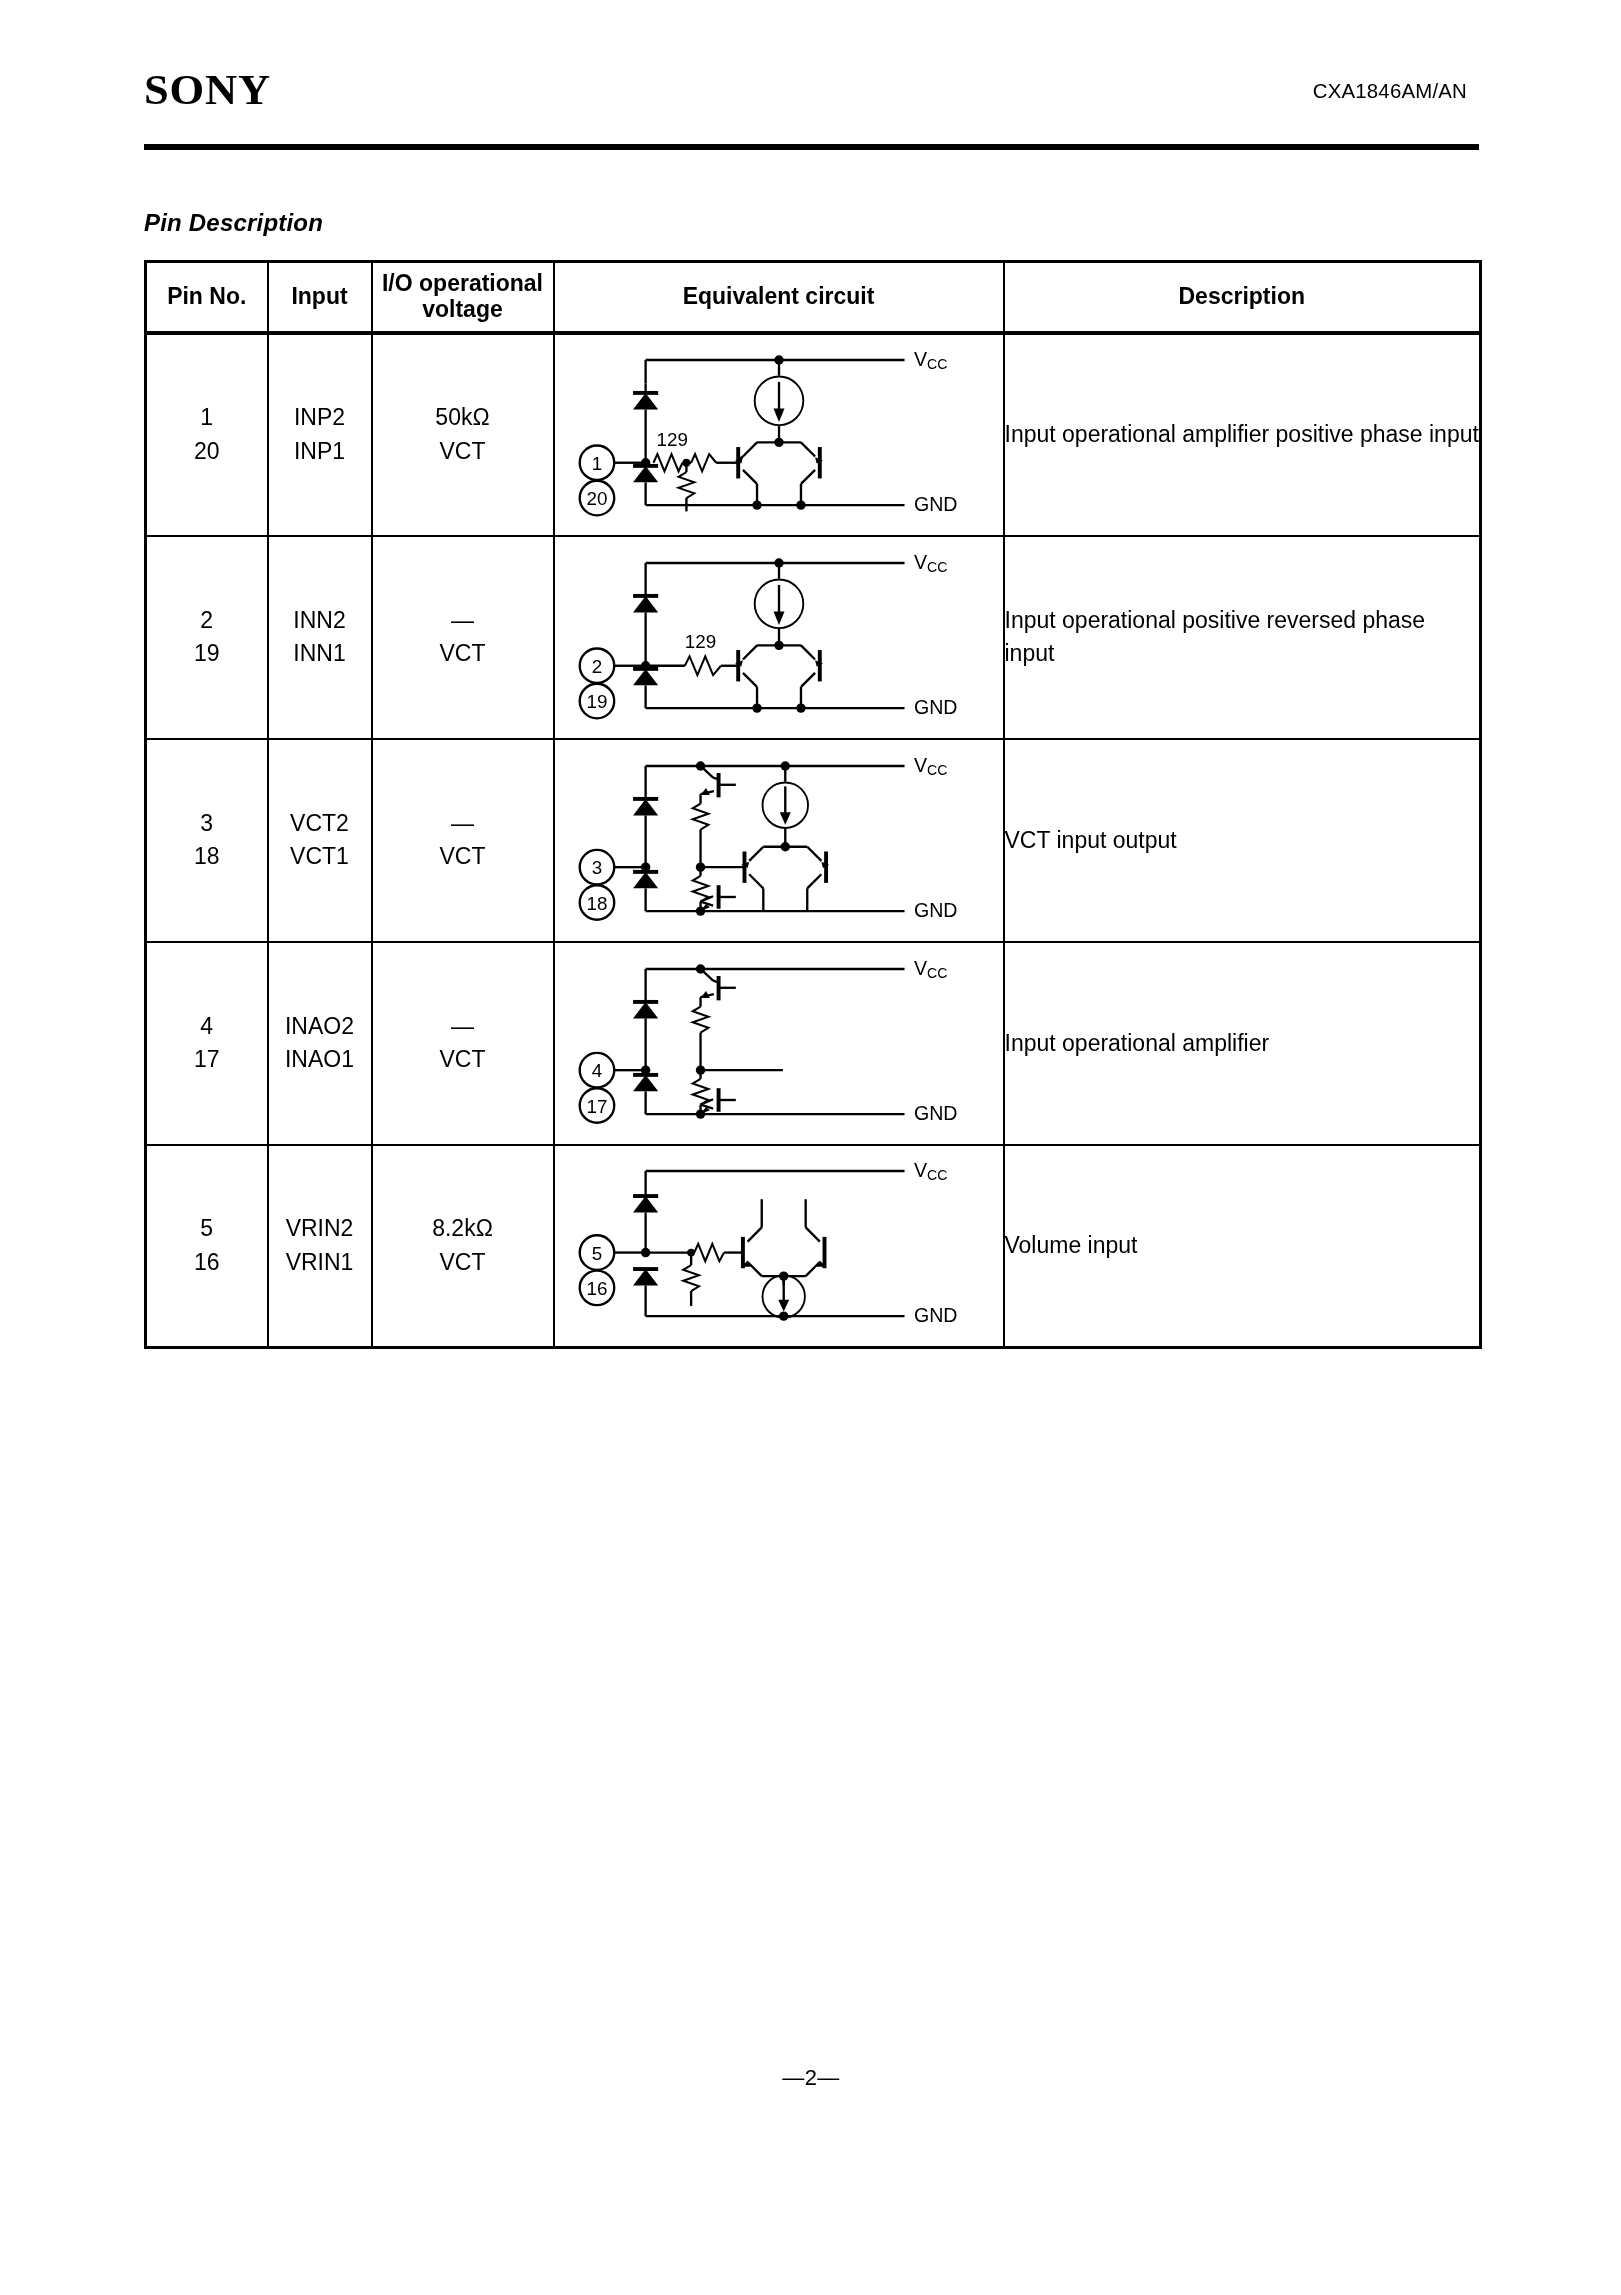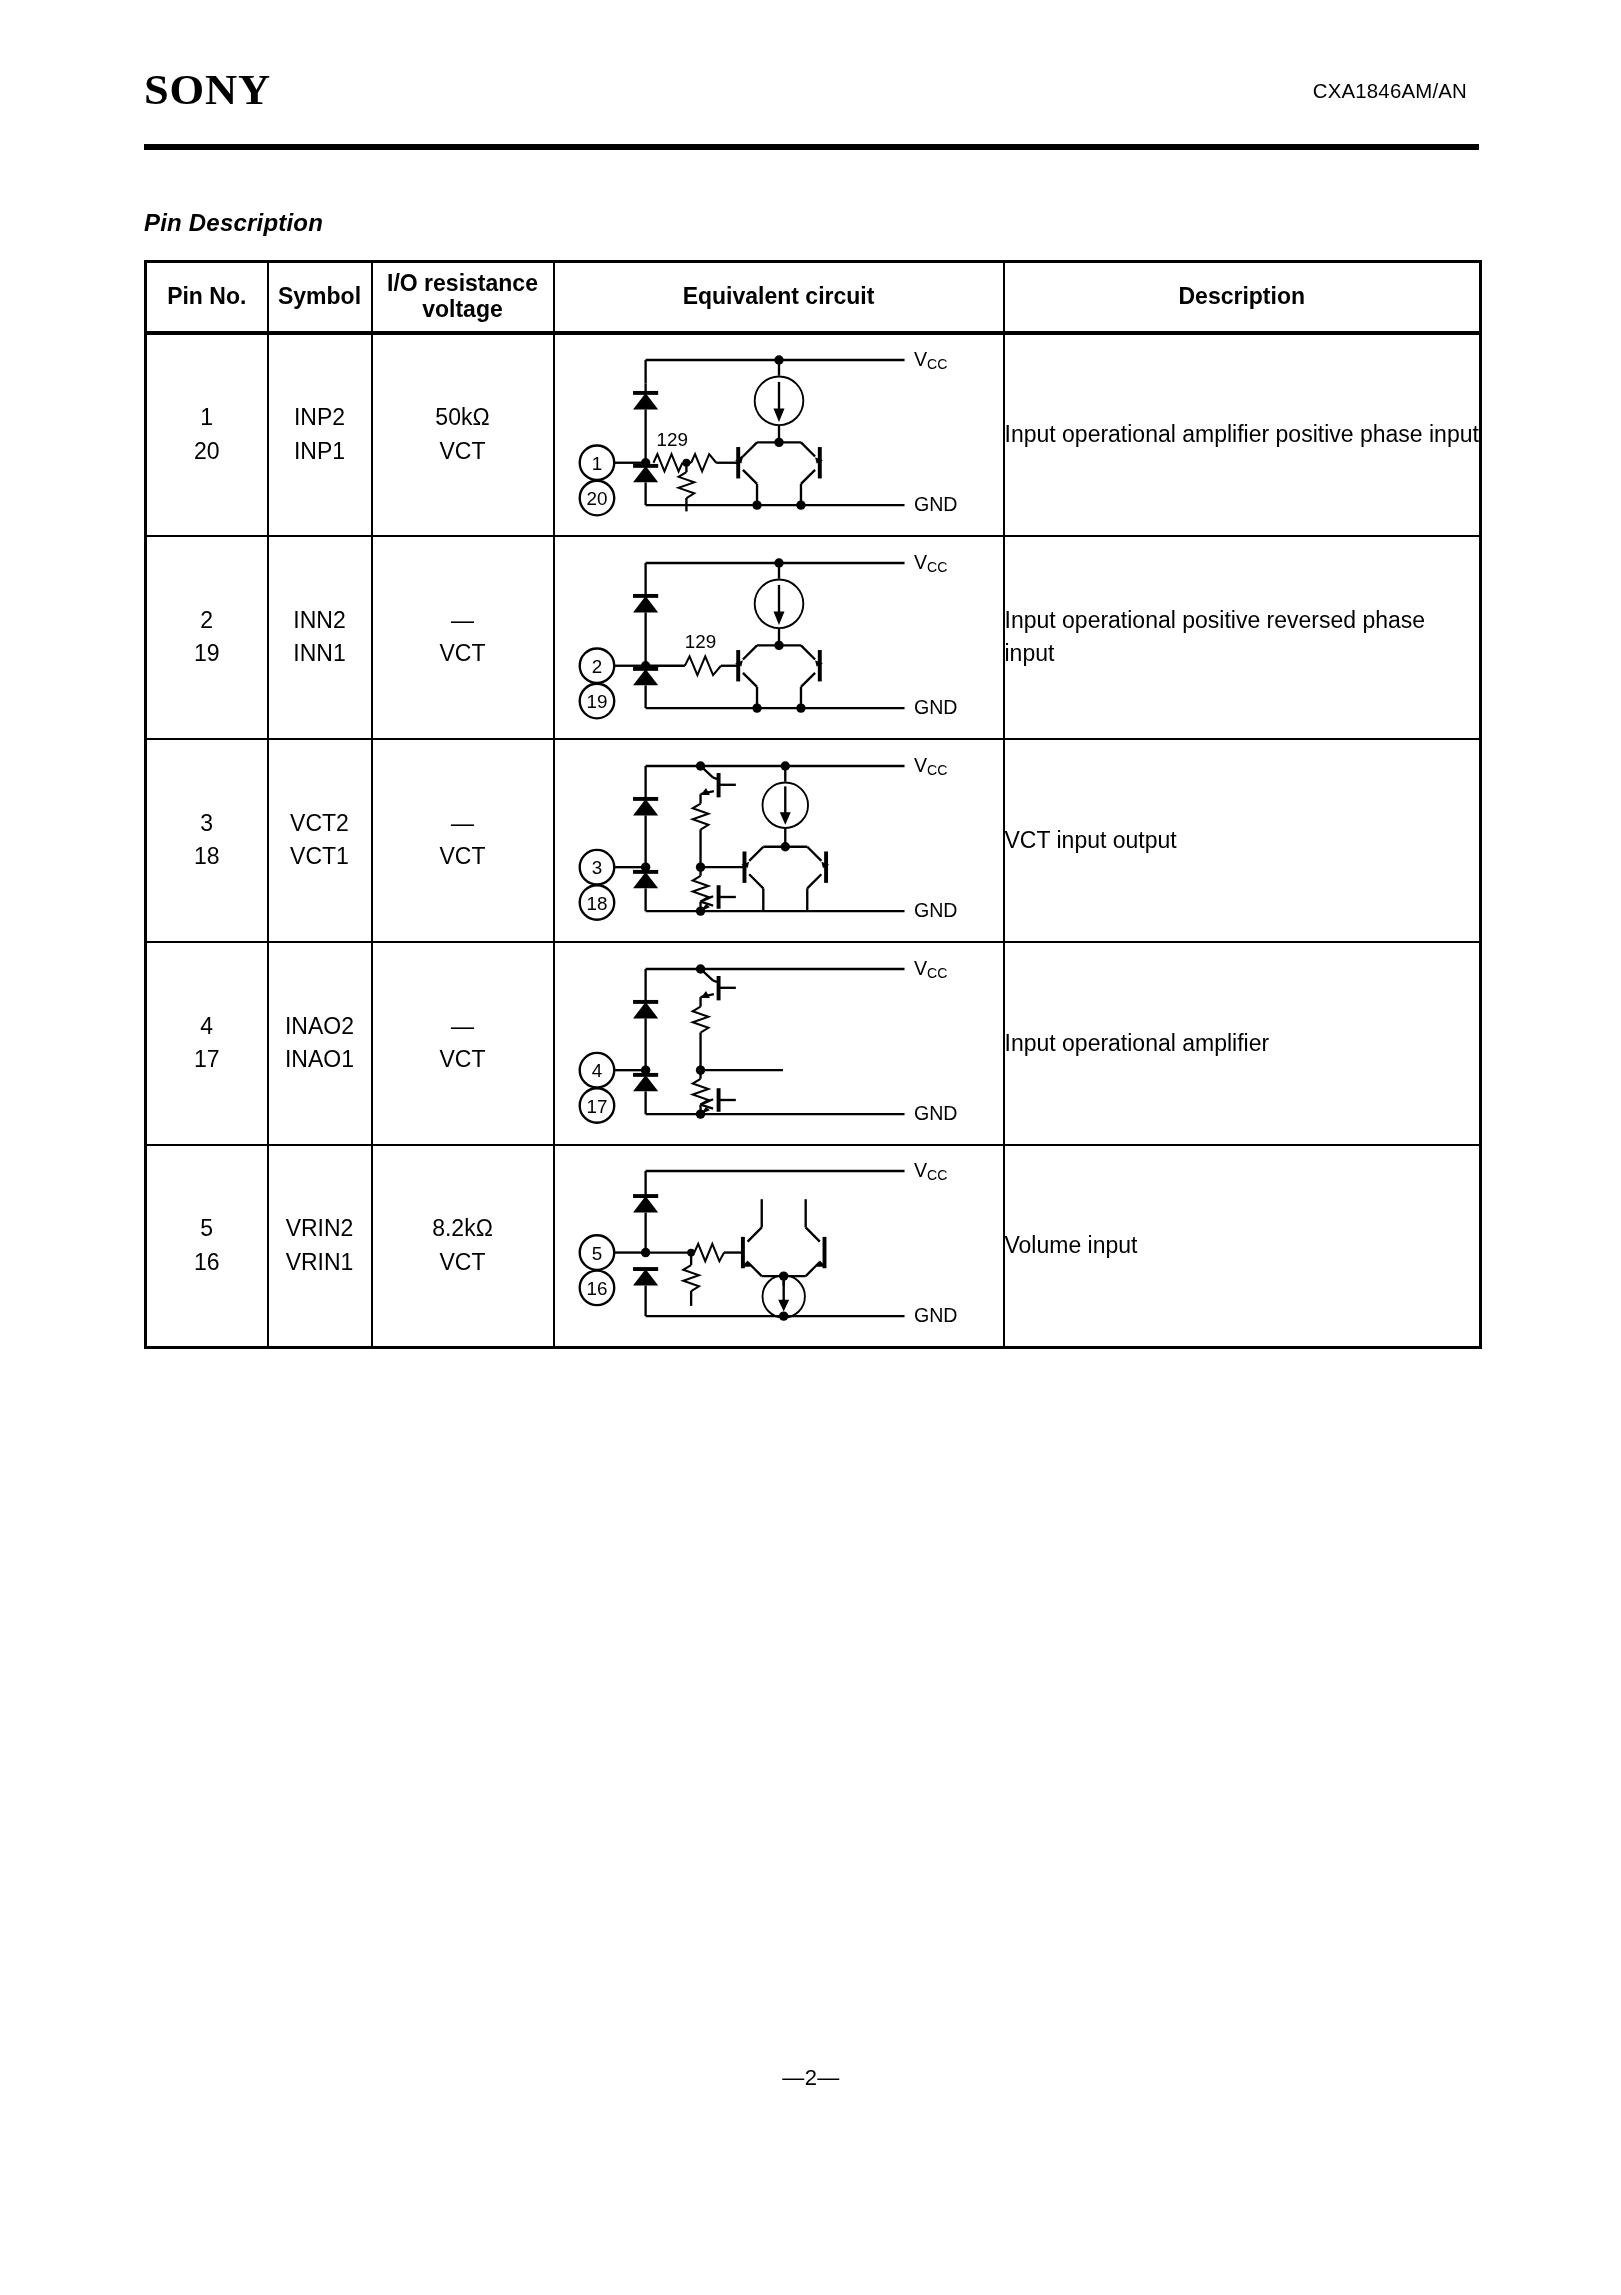--- a/index.html
+++ b/index.html
@@ -166,22 +166,22 @@
     <colgroup>
       <col class="c-pin">
         <col class="c-sym">
         <col class="c-res">
         <col class="c-circuit">
         <col class="c-desc">
     </colgroup>
     <thead>
       <tr>
         <th>Pin No.</th>
-        <th>Symbol</th>
-        <th style="white-space:pre-line">I/O resistance
+        <th>Input</th>
+        <th style="white-space:pre-line">I/O operational
 voltage</th>
         <th>Equivalent circuit</th>
         <th>Description</th>
       </tr>
     </thead>
     <tbody>
 
       <tr>
         <td class="cell-center">1
 20</td>

